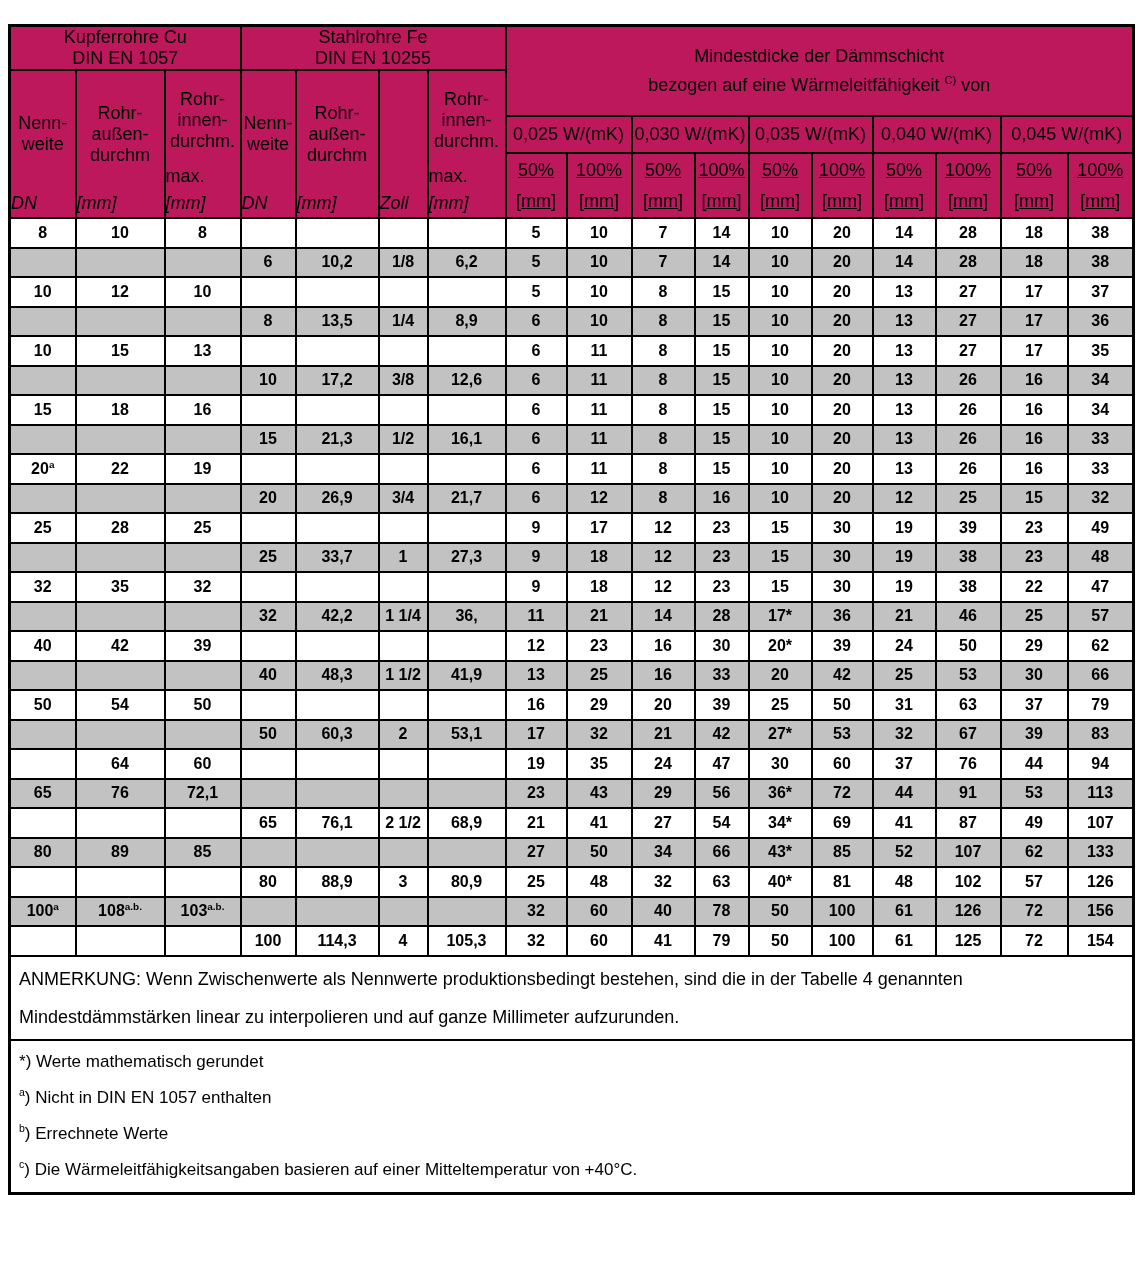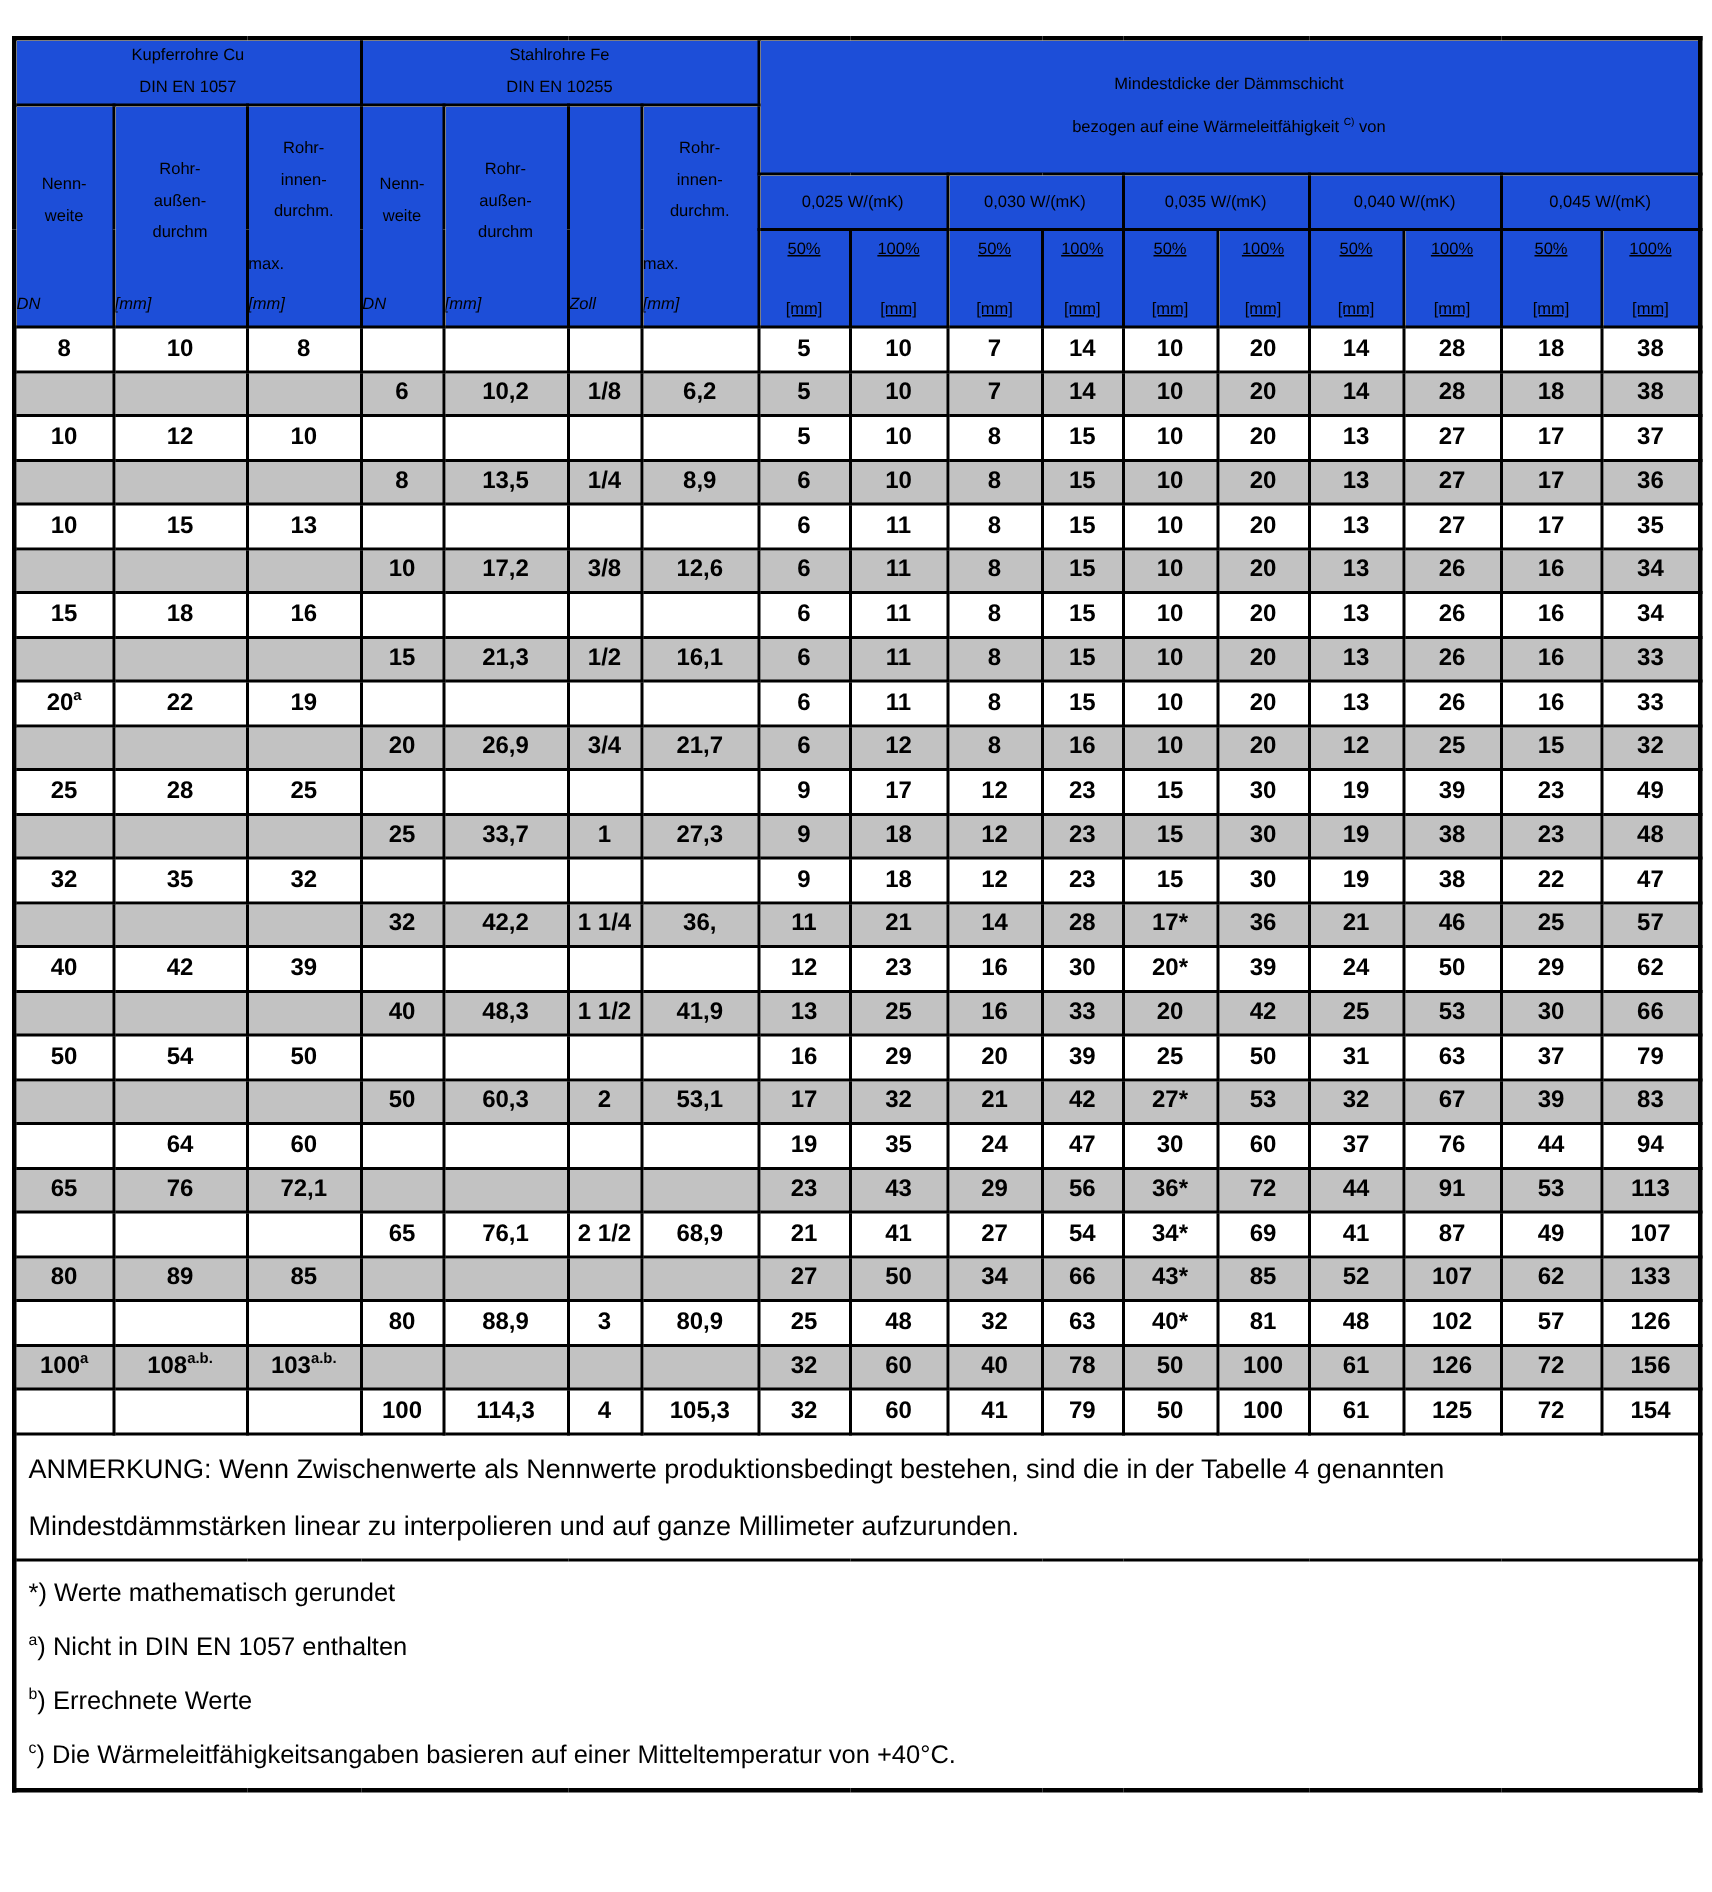--- a/index.html
+++ b/index.html
@@ -3,21 +3,21 @@
 <meta charset="utf-8">
 <style>
   html,body{margin:0;padding:0;background:#ffffff;color:#000000;
     font-family:"Liberation Sans", sans-serif;}
   .page{width:1141px;height:1261px;background:#ffffff;overflow:hidden;}
   .title{font-size:23px;font-weight:bold;margin:0;padding:10px 14px 0 12px;
     line-height:49px;letter-spacing:0.2px;}
   table.main{border-collapse:collapse;table-layout:fixed;width:1124px;
     margin:14px 0 0 8px;border:3px solid #000;}
   th,td{border:2px solid #000;padding:0;overflow:hidden;vertical-align:middle;}
-  thead th{background:#1d4ed8;font-weight:normal;font-size:11px;text-align:center;}
+  thead th{background:#be185d;font-weight:normal;font-size:18px;text-align:center;}
   tr.h1{height:44px;} tr.h2{height:46px;} tr.h3{height:37px;} tr.h4{height:63px;}
   .grp div{line-height:21px;}
   .mind div{line-height:29px;}
   .mind{vertical-align:middle;}
   sup{font-size:62%;vertical-align:super;line-height:0;}
   .lblwrap{display:flex;flex-direction:column;height:146px;padding:3px 0 4px 0;box-sizing:border-box;}
   .hlines{flex:1;display:flex;flex-direction:column;justify-content:center;line-height:21px;text-align:center;}
   .hmax{line-height:20px;text-align:left;margin-bottom:8px;}
   .hmax:empty{display:none;}
   .hunit{line-height:19px;text-align:left;font-style:italic;}

